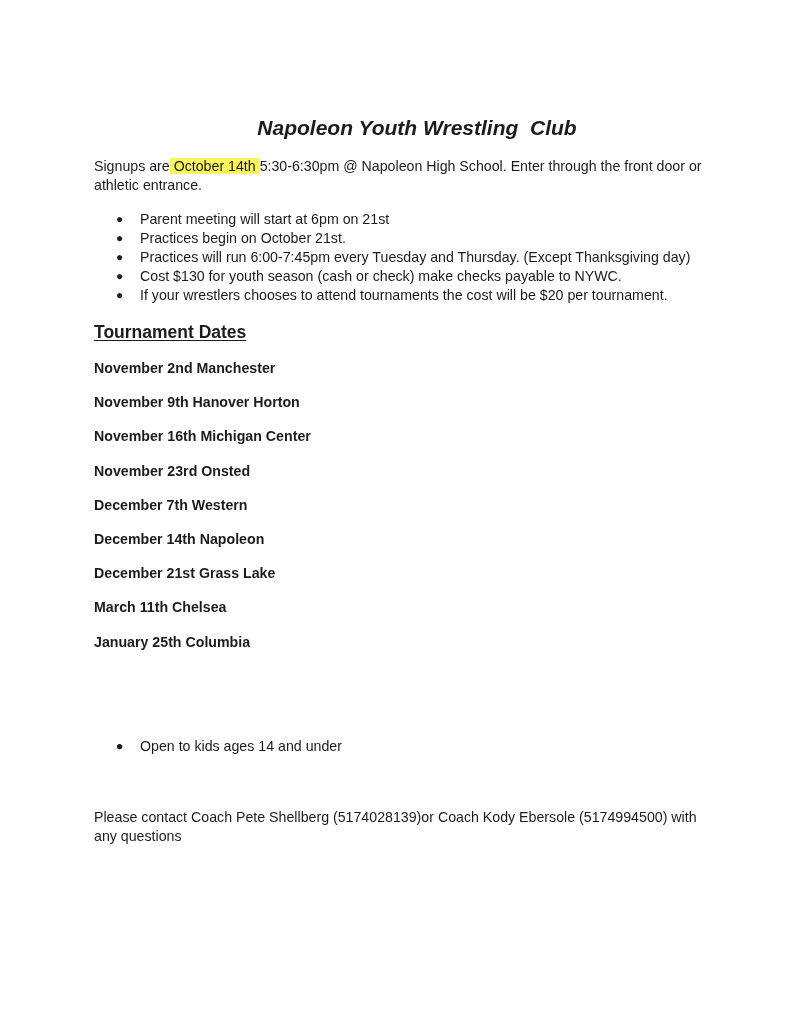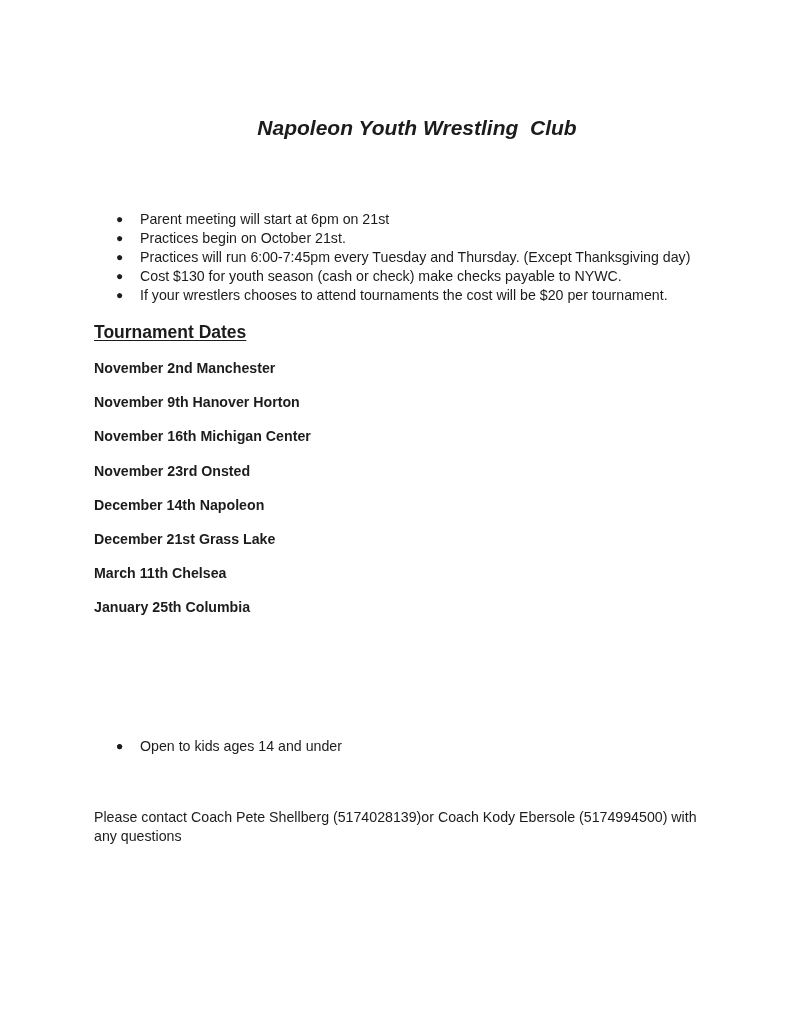--- a/index.html
+++ b/index.html
@@ -95,36 +95,38 @@
       font-weight: bold;
     }
   </style>
 </head>
 <body>
 
 <div class="page">
 
   <div class="title">Napoleon Youth Wrestling  Club</div>
 
+  <div class="para" style="top:157px;"><span>Signups are</span><span class="hl" style="background: rgb(252, 245, 92);"> October 14th </span><span>5:30-6:30pm @ Napoleon High School. Enter through the front door or athletic entrance.</span></div>
 
   <ul class="bullets" style="top:210px;">
     <li><span class="dot">●</span><span>Parent meeting will start at 6pm on 21st</span></li>
     <li><span class="dot">●</span><span>Practices begin on October 21st.</span></li>
     <li><span class="dot">●</span><span>Practices will run 6:00-7:45pm every Tuesday and Thursday. (Except Thanksgiving day)</span></li>
     <li><span class="dot">●</span><span>Cost $130 for youth season (cash or check) make checks payable to NYWC.</span></li>
     <li><span class="dot">●</span><span>If your wrestlers chooses to attend tournaments the cost will be $20 per tournament.</span></li>
   </ul>
 
   <div class="section-heading">Tournament Dates</div>
 
   <ul class="tournaments">
     <li>November 2nd Manchester</li>
     <li>November 9th Hanover Horton</li>
     <li>November 16th Michigan Center</li>
     <li>November 23rd Onsted</li>
+    <li>December 7th Western</li>
     <li>December 14th Napoleon</li>
     <li>December 21st Grass Lake</li>
     <li>March 11th Chelsea</li>
     <li>January 25th Columbia</li>
   </ul>
 
   <ul class="bullets" style="top:737px; width:610px;">
     <li><span class="dot">●</span></li>
     <li><span class="dot">●</span><span>Open to kids ages 14 and under</span></li>
   </ul>

